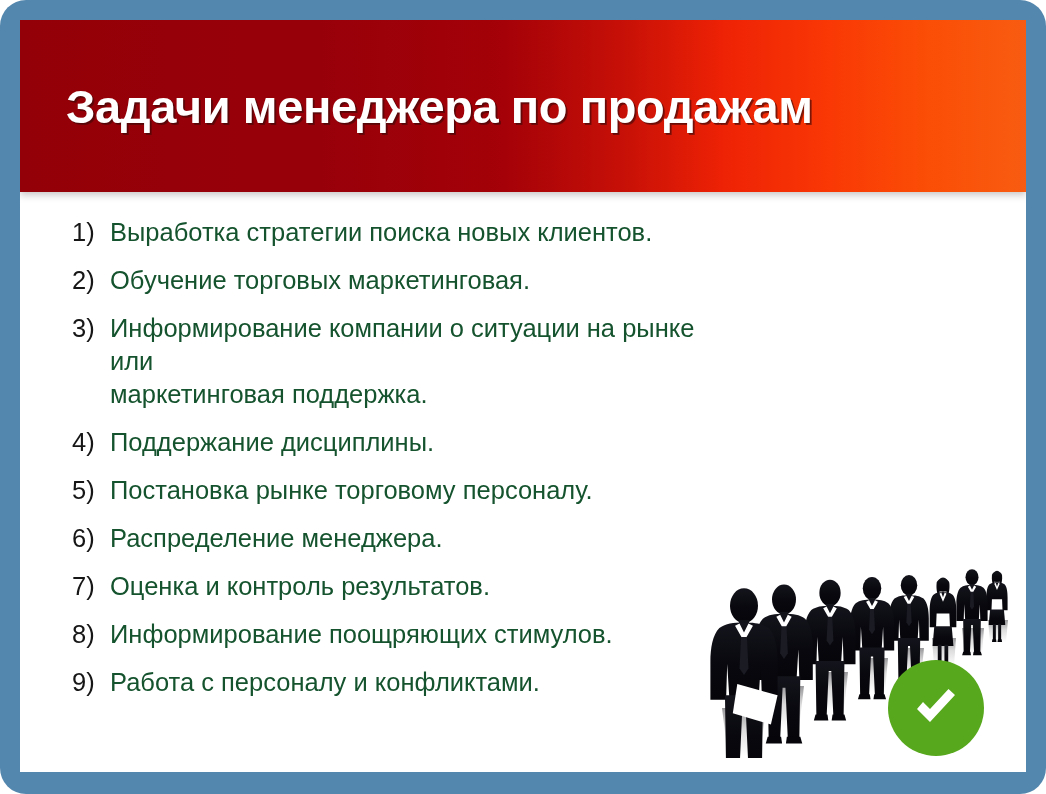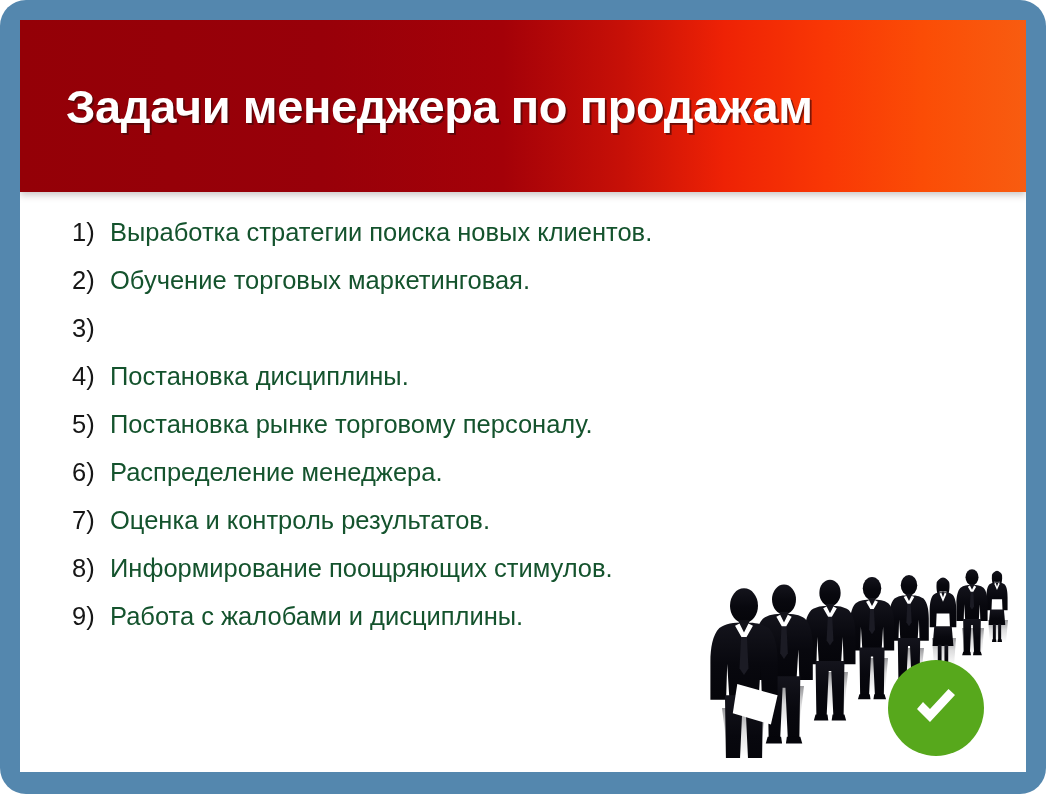--- a/index.html
+++ b/index.html
@@ -163,26 +163,28 @@
       </div>
 
       <div class="task-item">
         <span class="task-num">2)</span>
         <span class="task-text">Обучение торговых маркетинговая.</span>
       </div>
 
       <div class="task-item">
         <span class="task-num">3)</span>
         <span class="task-text">
+          <span class="wrap-line">Информирование компании о ситуации на рынке  или</span>
+          <span class="wrap-line">маркетинговая поддержка.</span>
         </span>
       </div>
 
       <div class="task-item">
         <span class="task-num">4)</span>
-        <span class="task-text">Постановка дисциплины.</span>
+        <span class="task-text">Поддержание дисциплины.</span>
       </div>
 
       <div class="task-item">
         <span class="task-num">5)</span>
         <span class="task-text">Постановка рынке торговому персоналу.</span>
       </div>
 
       <div class="task-item">
         <span class="task-num">6)</span>
         <span class="task-text">Распределение менеджера.</span>
@@ -193,21 +195,21 @@
         <span class="task-text">Оценка и контроль результатов.</span>
       </div>
 
       <div class="task-item">
         <span class="task-num">8)</span>
         <span class="task-text">Информирование поощряющих стимулов.</span>
       </div>
 
       <div class="task-item">
         <span class="task-num">9)</span>
-        <span class="task-text">Работа с жалобами и дисциплины.</span>
+        <span class="task-text">Работа с персоналу и конфликтами.</span>
       </div>
 
     </div>
 
     <div class="people-group">
       <svg viewBox="0 0 318 282" xmlns="http://www.w3.org/2000/svg" aria-hidden="true">
         <defs>
           <linearGradient id="reflFade" x1="0" y1="0" x2="0" y2="1">
             <stop offset="0%" stop-color="#0A0A10" stop-opacity="0.42"></stop>
             <stop offset="45%" stop-color="#0A0A10" stop-opacity="0.14"></stop>

